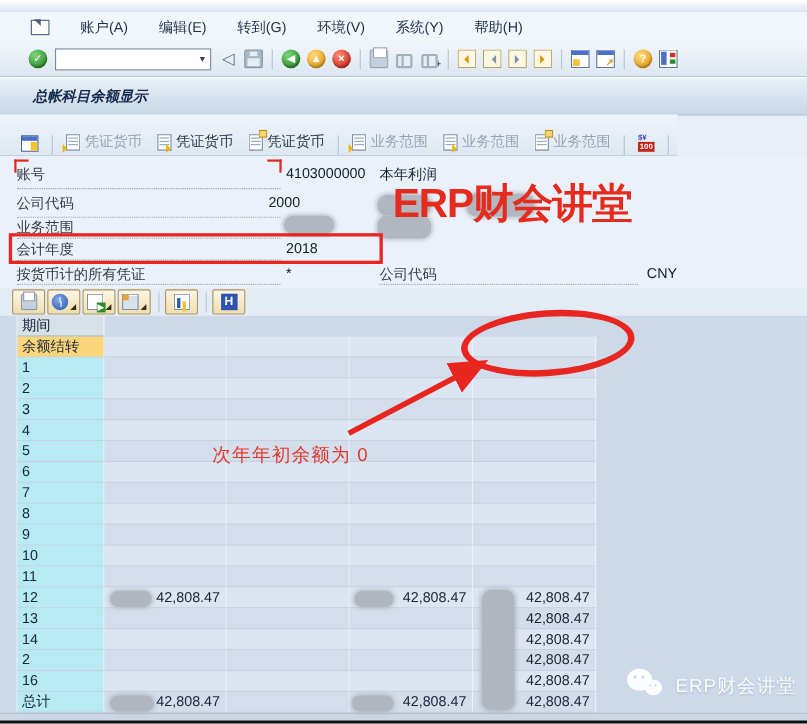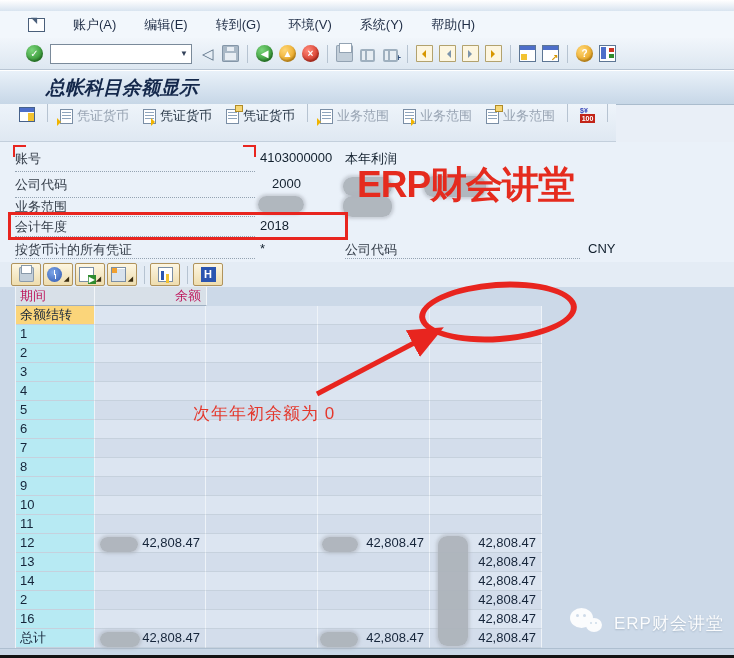--- a/index.html
+++ b/index.html
@@ -48,24 +48,24 @@
   .sess::after{content:"";position:absolute;left:2px;bottom:2px;width:6px;height:6px;background:#f2c230;}
   .shct::after{content:"↗";position:absolute;right:1px;bottom:-1px;font-size:9px;color:#d79600;font-weight:bold;}
   .helpi::after{content:"?";}
   .customi{background:#fff;box-shadow:inset 0 0 0 1px #5d7694;}
   .customi::before{content:"";position:absolute;left:2px;top:2px;width:5px;height:12px;background:#4d6ec9;}
   .customi::after{content:"";position:absolute;right:2px;top:3px;width:5px;height:4px;background:#cc3322;box-shadow:0 6px 0 #2e8b2e;}
   
   .titlebar{position:absolute;left:0;top:70px;width:734px;height:33px;
     background:linear-gradient(#e9f1f9,#c7d7e7);border-top:1px solid #fff;border-bottom:1px solid #aabccd;
     display:flex;align-items:center;}
-  .titlebar .t{font-size:19px;font-weight:bold;font-style:italic;color:#14284b;margin-left:46px;}
+  .titlebar .t{font-size:13px;font-weight:bold;font-style:italic;color:#14284b;margin-left:30px;}
   .apptb{position:absolute;left:0;top:104px;width:616px;height:38px;
     background:linear-gradient(#eef4fa,#dfe8f2);border-bottom:1px solid #c3cfdc;
-    display:flex;align-items:flex-start;padding-left:12px;box-sizing:border-box;}
+    display:flex;align-items:flex-end;padding-left:12px;box-sizing:border-box;}
   .abtn{display:flex;align-items:center;gap:4px;padding:3px 7px;border-radius:2px;cursor:default;color:#2b3a4a;}
   .abtn.dis{color:#97a3b2;}
   .docic{width:13px;height:15px;background:#fff;box-shadow:inset 0 0 0 1px #7a8ea5;position:relative;flex:none;}
   .docic::before{content:"";position:absolute;left:2px;top:3px;width:9px;height:1px;background:#8fa5bd;
     box-shadow:0 3px 0 #8fa5bd,0 6px 0 #8fa5bd;}
   .ov-sel::after{content:"";position:absolute;left:-3px;bottom:-2px;border:4px solid transparent;border-left-color:#f0b400;}
   .ov-next::after{content:"";position:absolute;right:-3px;bottom:-2px;border:4px solid transparent;border-left-color:#f0b400;}
   .ov-win::after{content:"";position:absolute;right:-4px;top:-4px;width:8px;height:7px;background:#f6d674;box-shadow:inset 0 0 0 1px #b08c28;}
   .layoutic{width:16px;height:15px;background:#fff;box-shadow:inset 0 0 0 1px #46618a;position:relative;}
   .layoutic::before{content:"";position:absolute;left:1px;top:1px;right:1px;height:4px;background:#4d6ec9;}
@@ -98,21 +98,21 @@
   .g-hist{background:#2b55b0;color:#fff;font-size:11px;font-weight:bold;text-align:center;line-height:15px;}
   
   .tablearea{position:absolute;left:0;top:287px;width:734px;height:361px;background:#ccd9e8;}
   .tbl{position:absolute;left:15px;top:0;border-left:1px solid #eef3f8;}
   .trow{display:flex;}
   .cell{box-sizing:border-box;height:19px;border-right:1px solid #eef3f8;border-bottom:1px solid #c6d1dd;
     font-size:13px;line-height:17px;overflow:hidden;white-space:nowrap;color:#16253a;}
   .c0{width:79px;padding-left:4px;background:#b7eaf3;}
   .c1{width:111px;} .c2{width:112px;} .c3{width:112px;} .c4{width:112px;}
   .num{text-align:right;padding-right:5px;}
-  .hrow .cell{background:#d8e0e8;border-bottom:1px solid #9fb0c2;border-right:1px solid #f3f6f9;color:#be185d;}
+  .hrow .cell{background:#d8e0e8;border-bottom:1px solid #9fb0c2;border-right:1px solid #f3f6f9;color:#0f172a;}
   .hrow .c0{background:#d8e0e8;}
   .r-light .num{background:#dce5f1;} .r-dark .num{background:#d3ddeb;}
   .carry{background:#fbd57a !important;}
   
   .hscroll{position:absolute;left:0;top:648px;width:734px;height:7px;background:#c9d7e6;border-top:1px solid #aebfd0;}
   .blackbar{position:absolute;left:0;top:655px;width:734px;height:3px;background:#141414;}
   
   .mask{position:absolute;background:rgba(173,179,187,.95);border-radius:9px;box-shadow:0 0 3px 2px rgba(173,179,187,.55);}
   .ann{position:absolute;pointer-events:none;}
   .redrect{border:3px solid #e8251f;}
@@ -227,21 +227,21 @@
   </div>
 
   <div class="formarea">
     <span class="flabel" style="top:8px">账号</span>
     <span class="fline" style="left:15px;top:29px;width:240px"></span>
     <span class="fval" style="left:260px;top:8px">4103000000</span>
     <span class="fval" style="left:345px;top:8px">本年利润</span>
 
     <span class="flabel" style="top:34px">公司代码</span>
     <span class="fline" style="left:15px;top:55px;width:240px"></span>
-    <span class="fval" style="left:272px;top:34px">2000</span>
+    <span class="fval" style="left:244px;top:34px">2000</span>
 
     <span class="flabel" style="top:56px">业务范围</span>
     <span class="fline" style="left:15px;top:74px;width:240px"></span>
 
     <span class="flabel" style="top:76px">会计年度</span>
     <span class="fline" style="left:15px;top:94px;width:240px"></span>
     <span class="fval" style="left:260px;top:76px">2018</span>
 
     <span class="flabel" style="top:99px">按货币计的所有凭证</span>
     <span class="fline" style="left:15px;top:116px;width:240px"></span>
@@ -274,21 +274,20 @@
     <span class="tsep"></span>
     <span class="gbtn">
         <span class="gico g-hist">H</span>
       </span>
   </div>
 
   <div class="tablearea">
     <div class="tbl">
       <div class="trow hrow">
         <div class="cell c0">期间</div>
-        <div class="cell c3 num">余额</div>
       </div>
       <div class="trow r-light">
         <div class="cell c0 carry">余额结转</div>
         <div class="cell c1 num"></div>
         <div class="cell c2 num"></div>
         <div class="cell c3 num"></div>
         <div class="cell c4 num"></div>
       </div>
       <div class="trow r-dark">
         <div class="cell c0">1</div>

